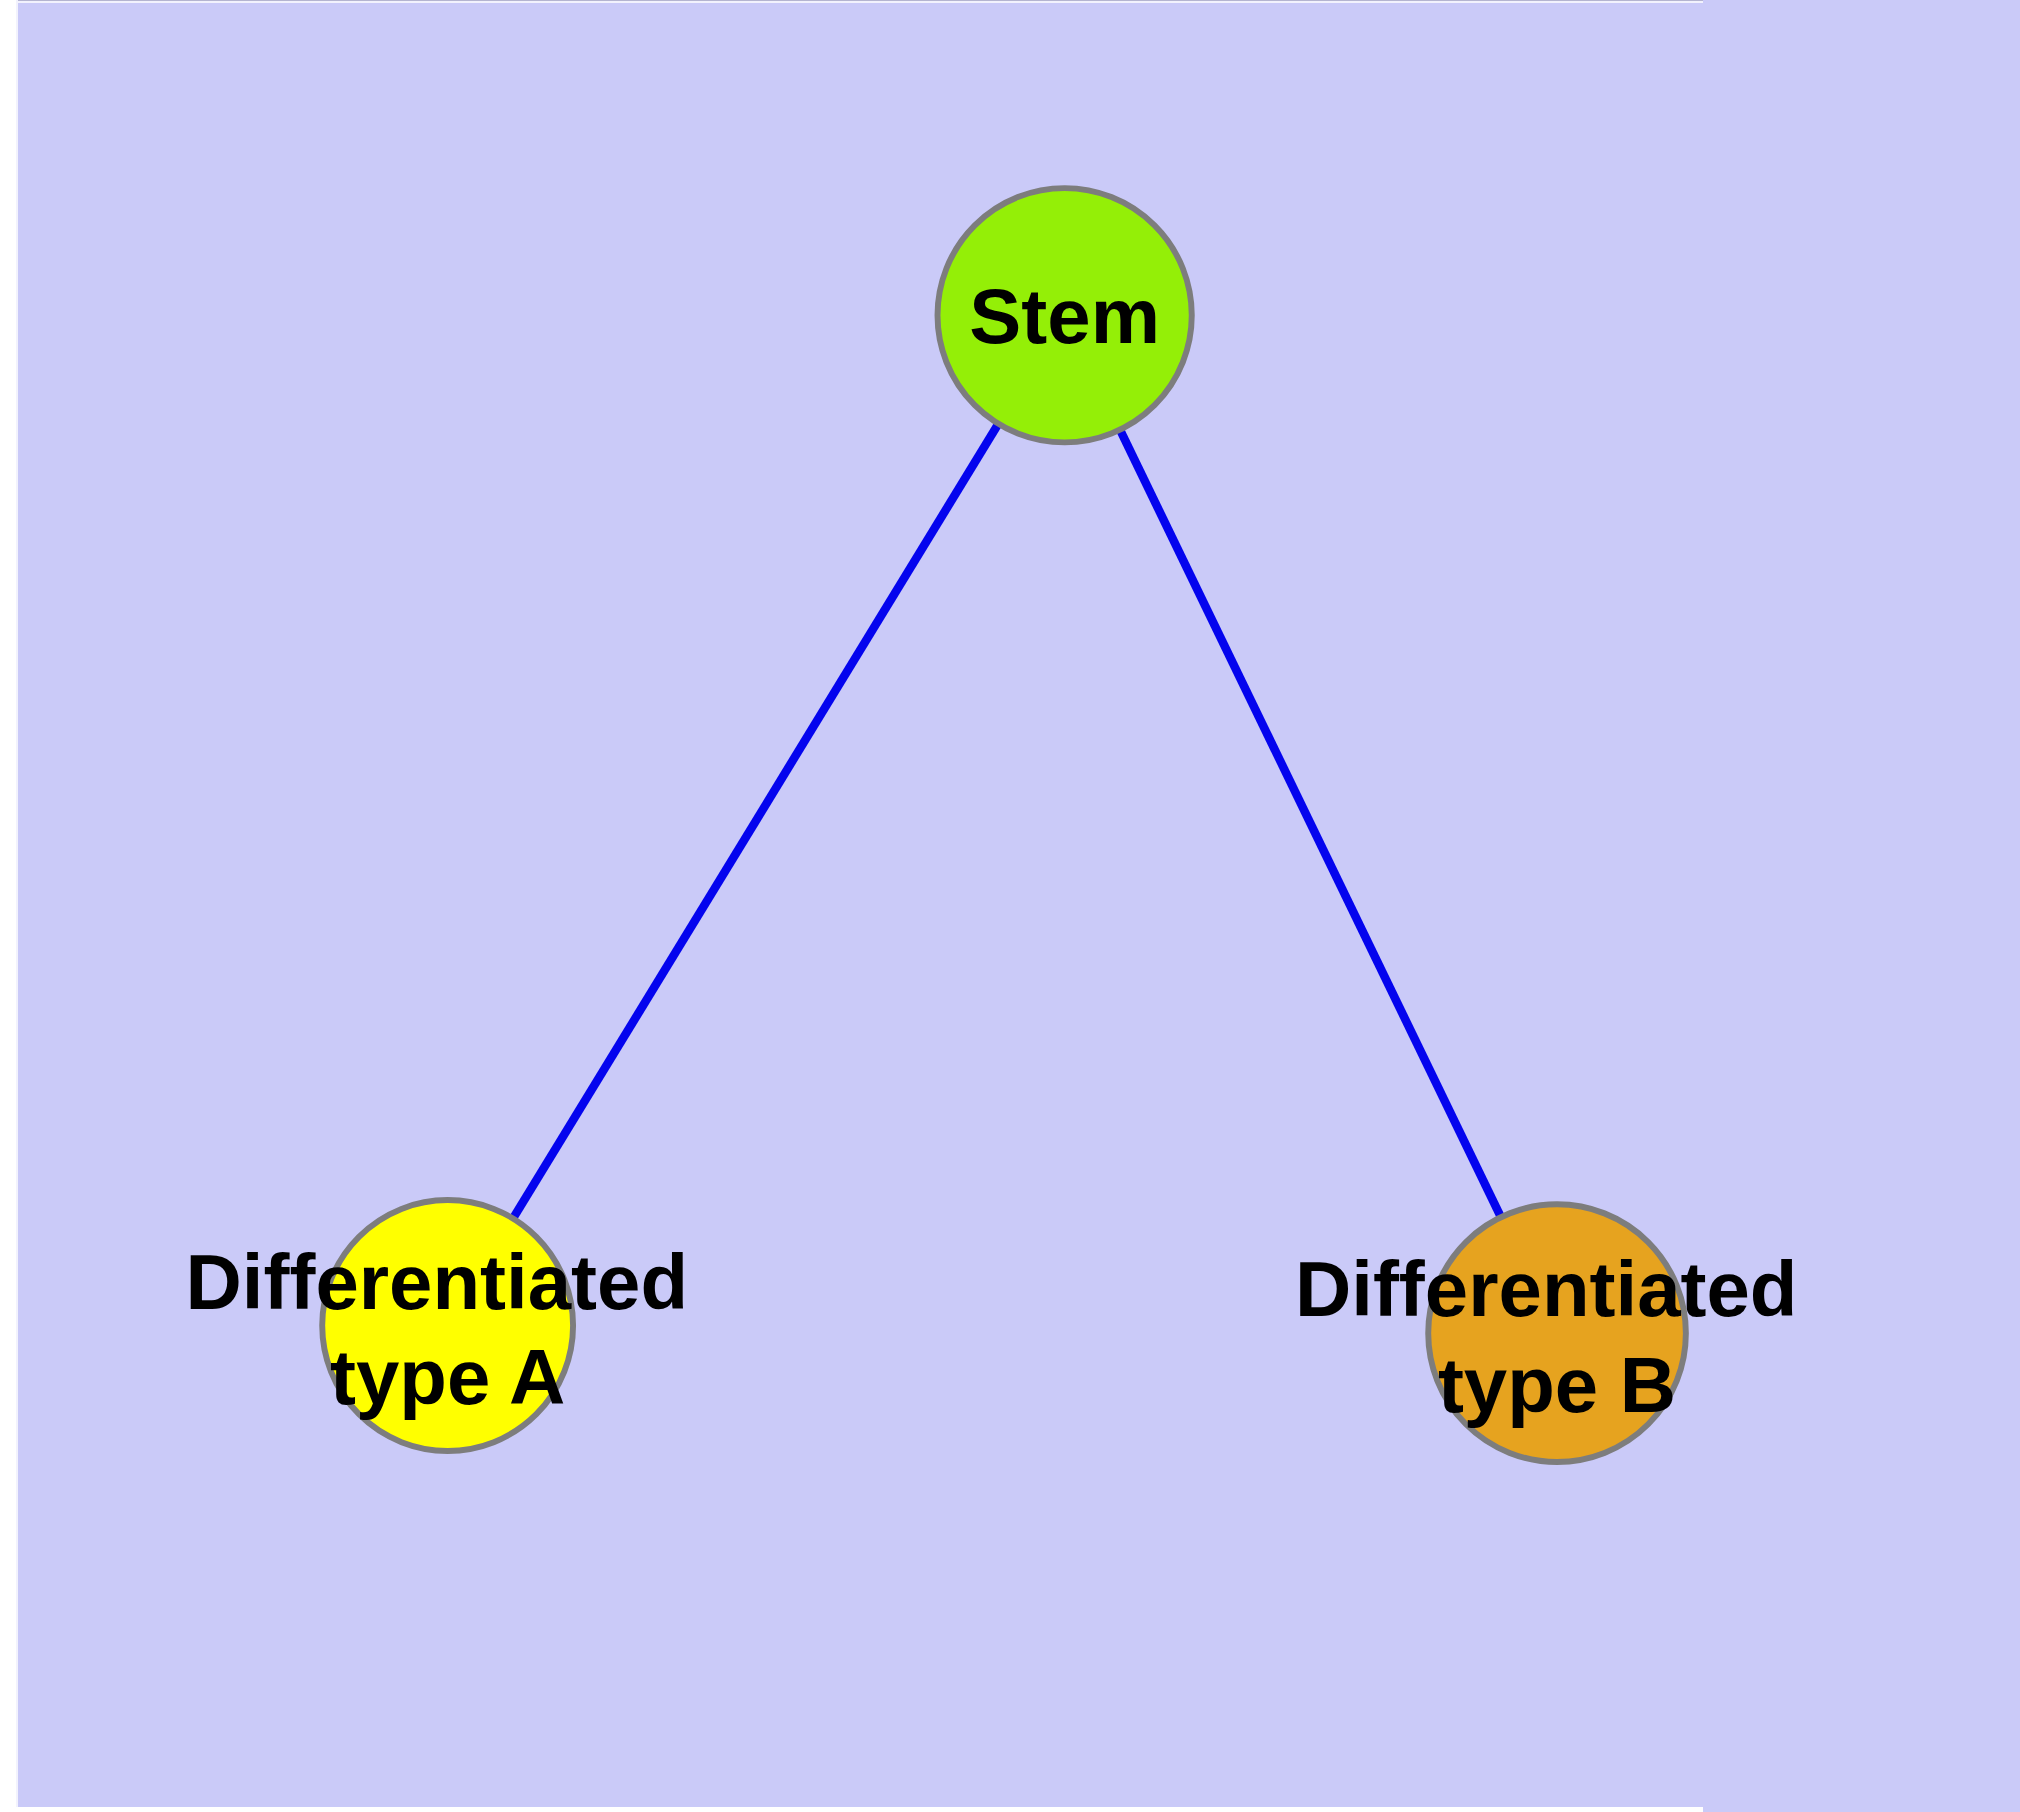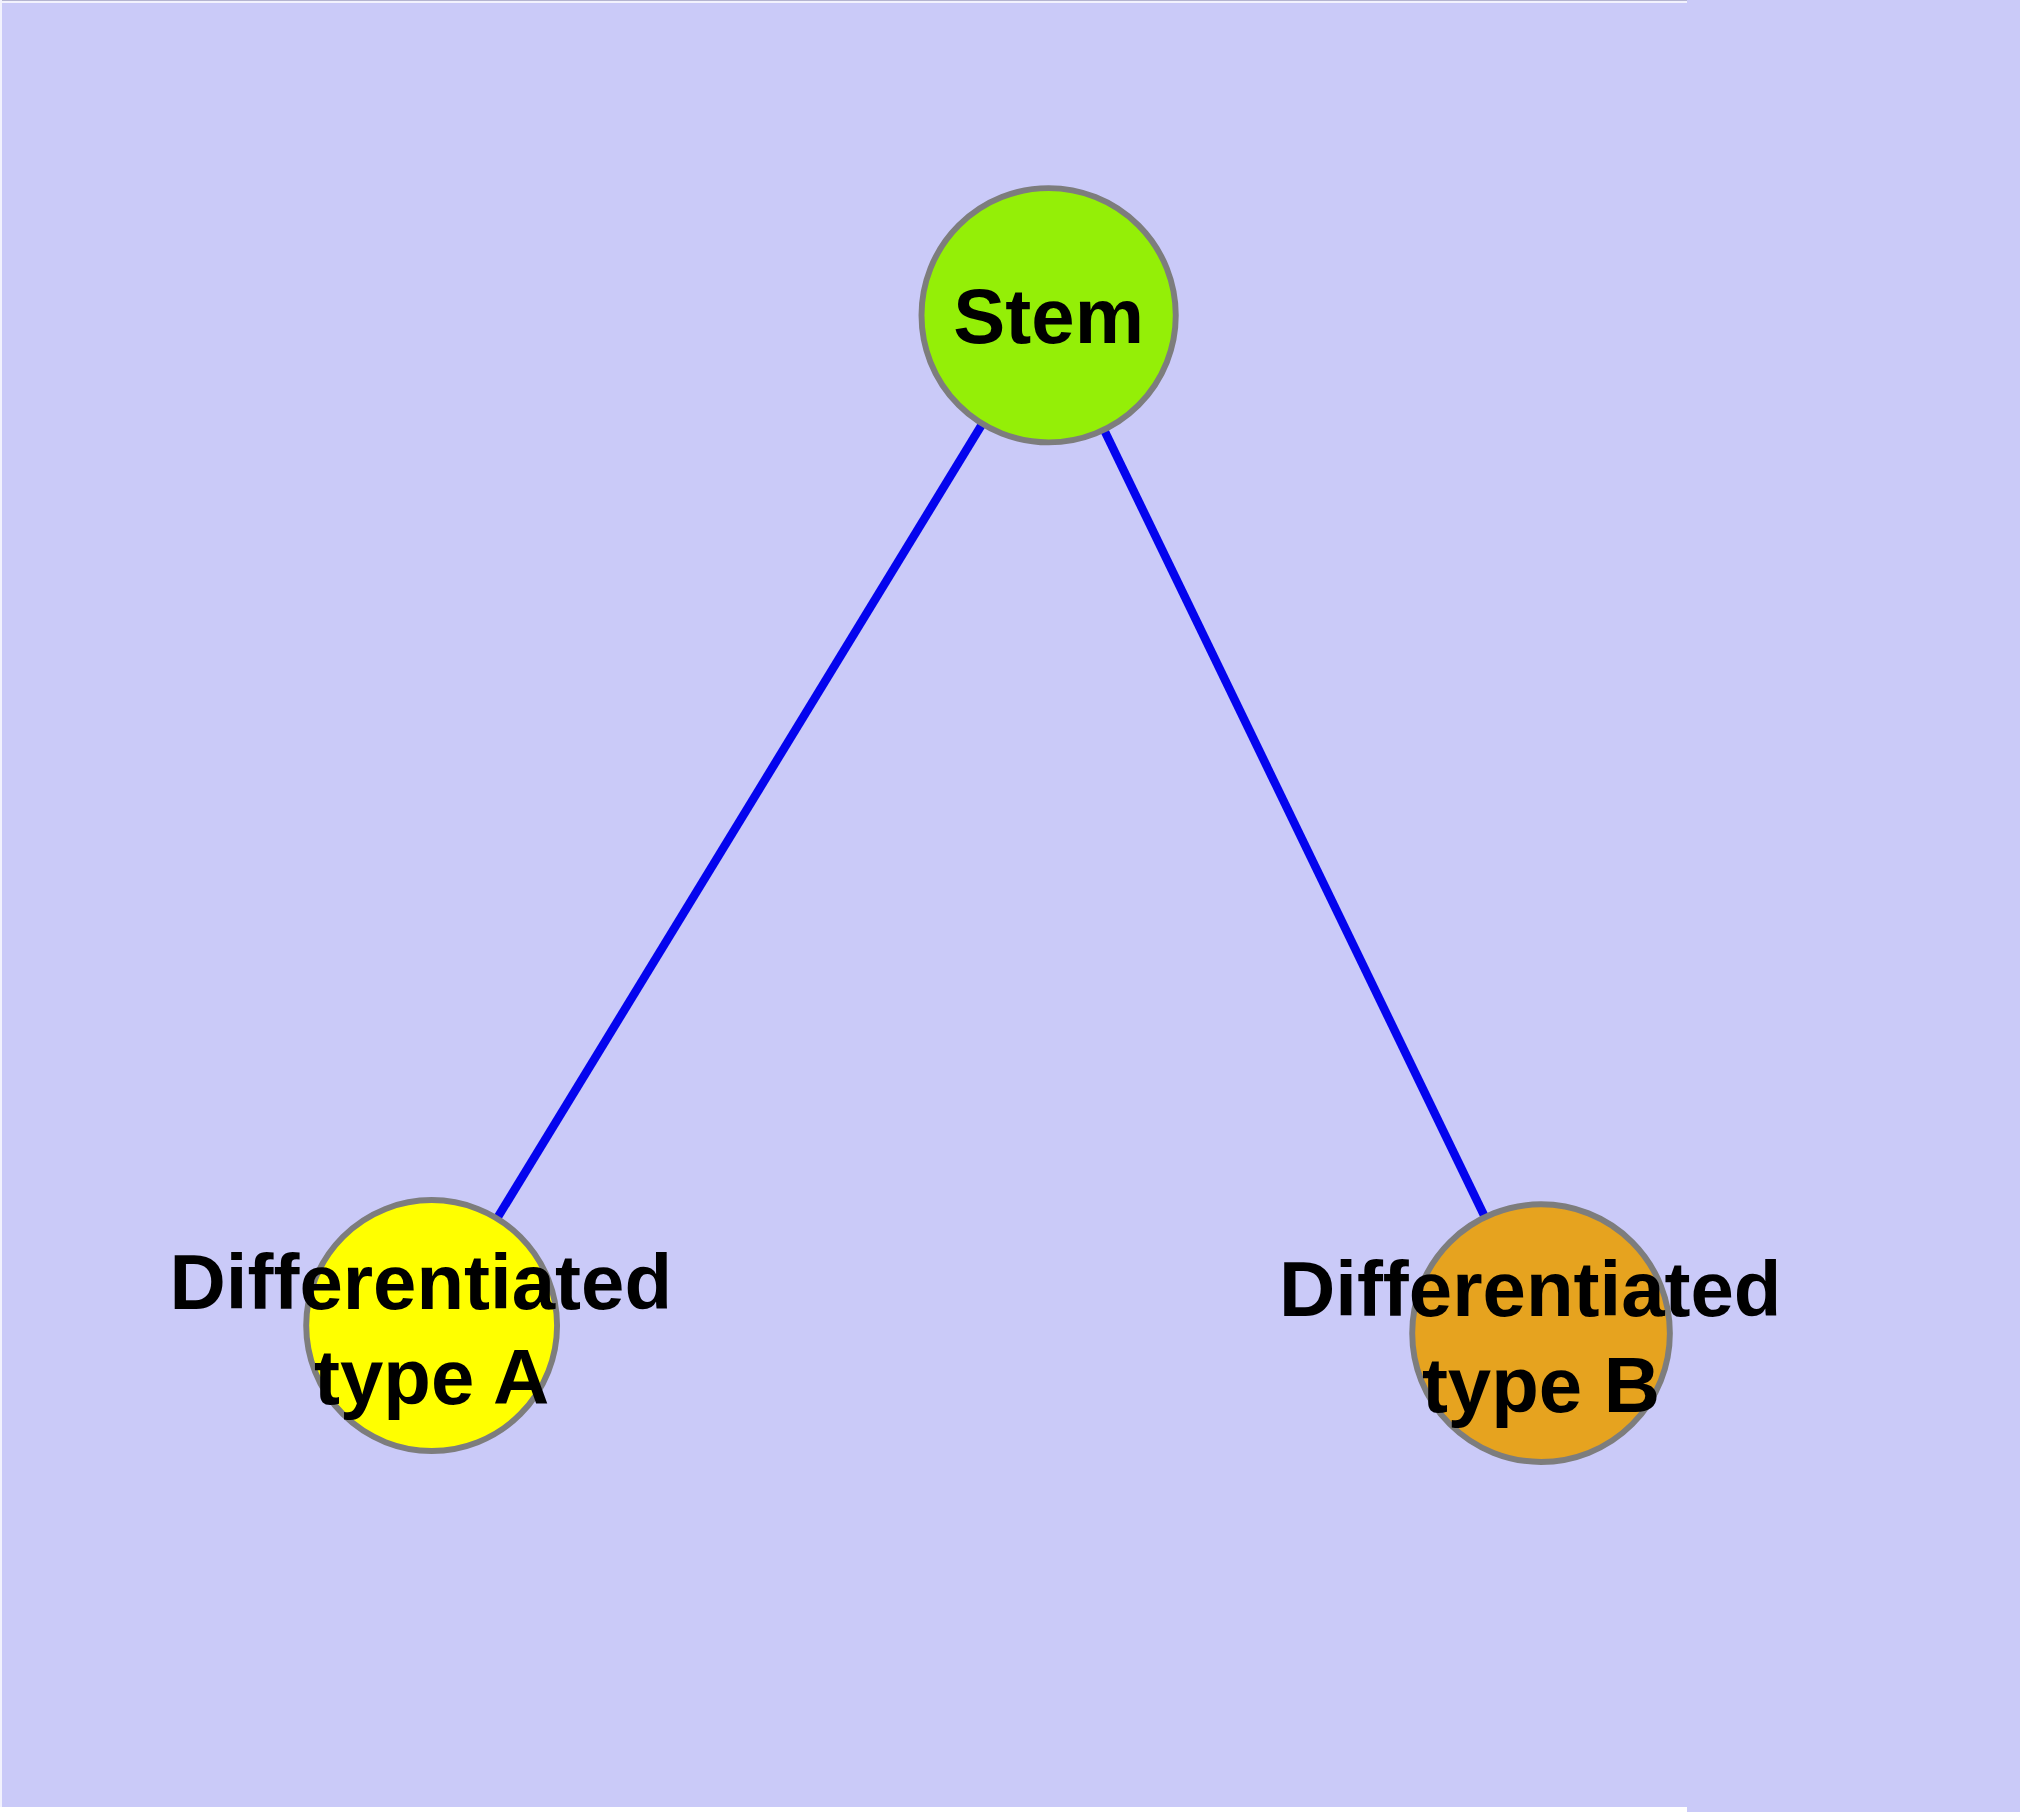--- a/index.html
+++ b/index.html
@@ -9,21 +9,21 @@
   body {
     width: 2021px;
     height: 1812px;
     position: relative;
     overflow: hidden;
     background: #ffffff;
     font-family: "Liberation Sans", sans-serif;
   }
   .canvas-wrap {
     position: absolute;
-    left: 0;
+    left: 16px;
     top: 0;
     width: 1687px;
     height: 1812px;
   }
   svg.graph {
     position: absolute;
     left: 0;
     top: 0;
     display: block;
   }

